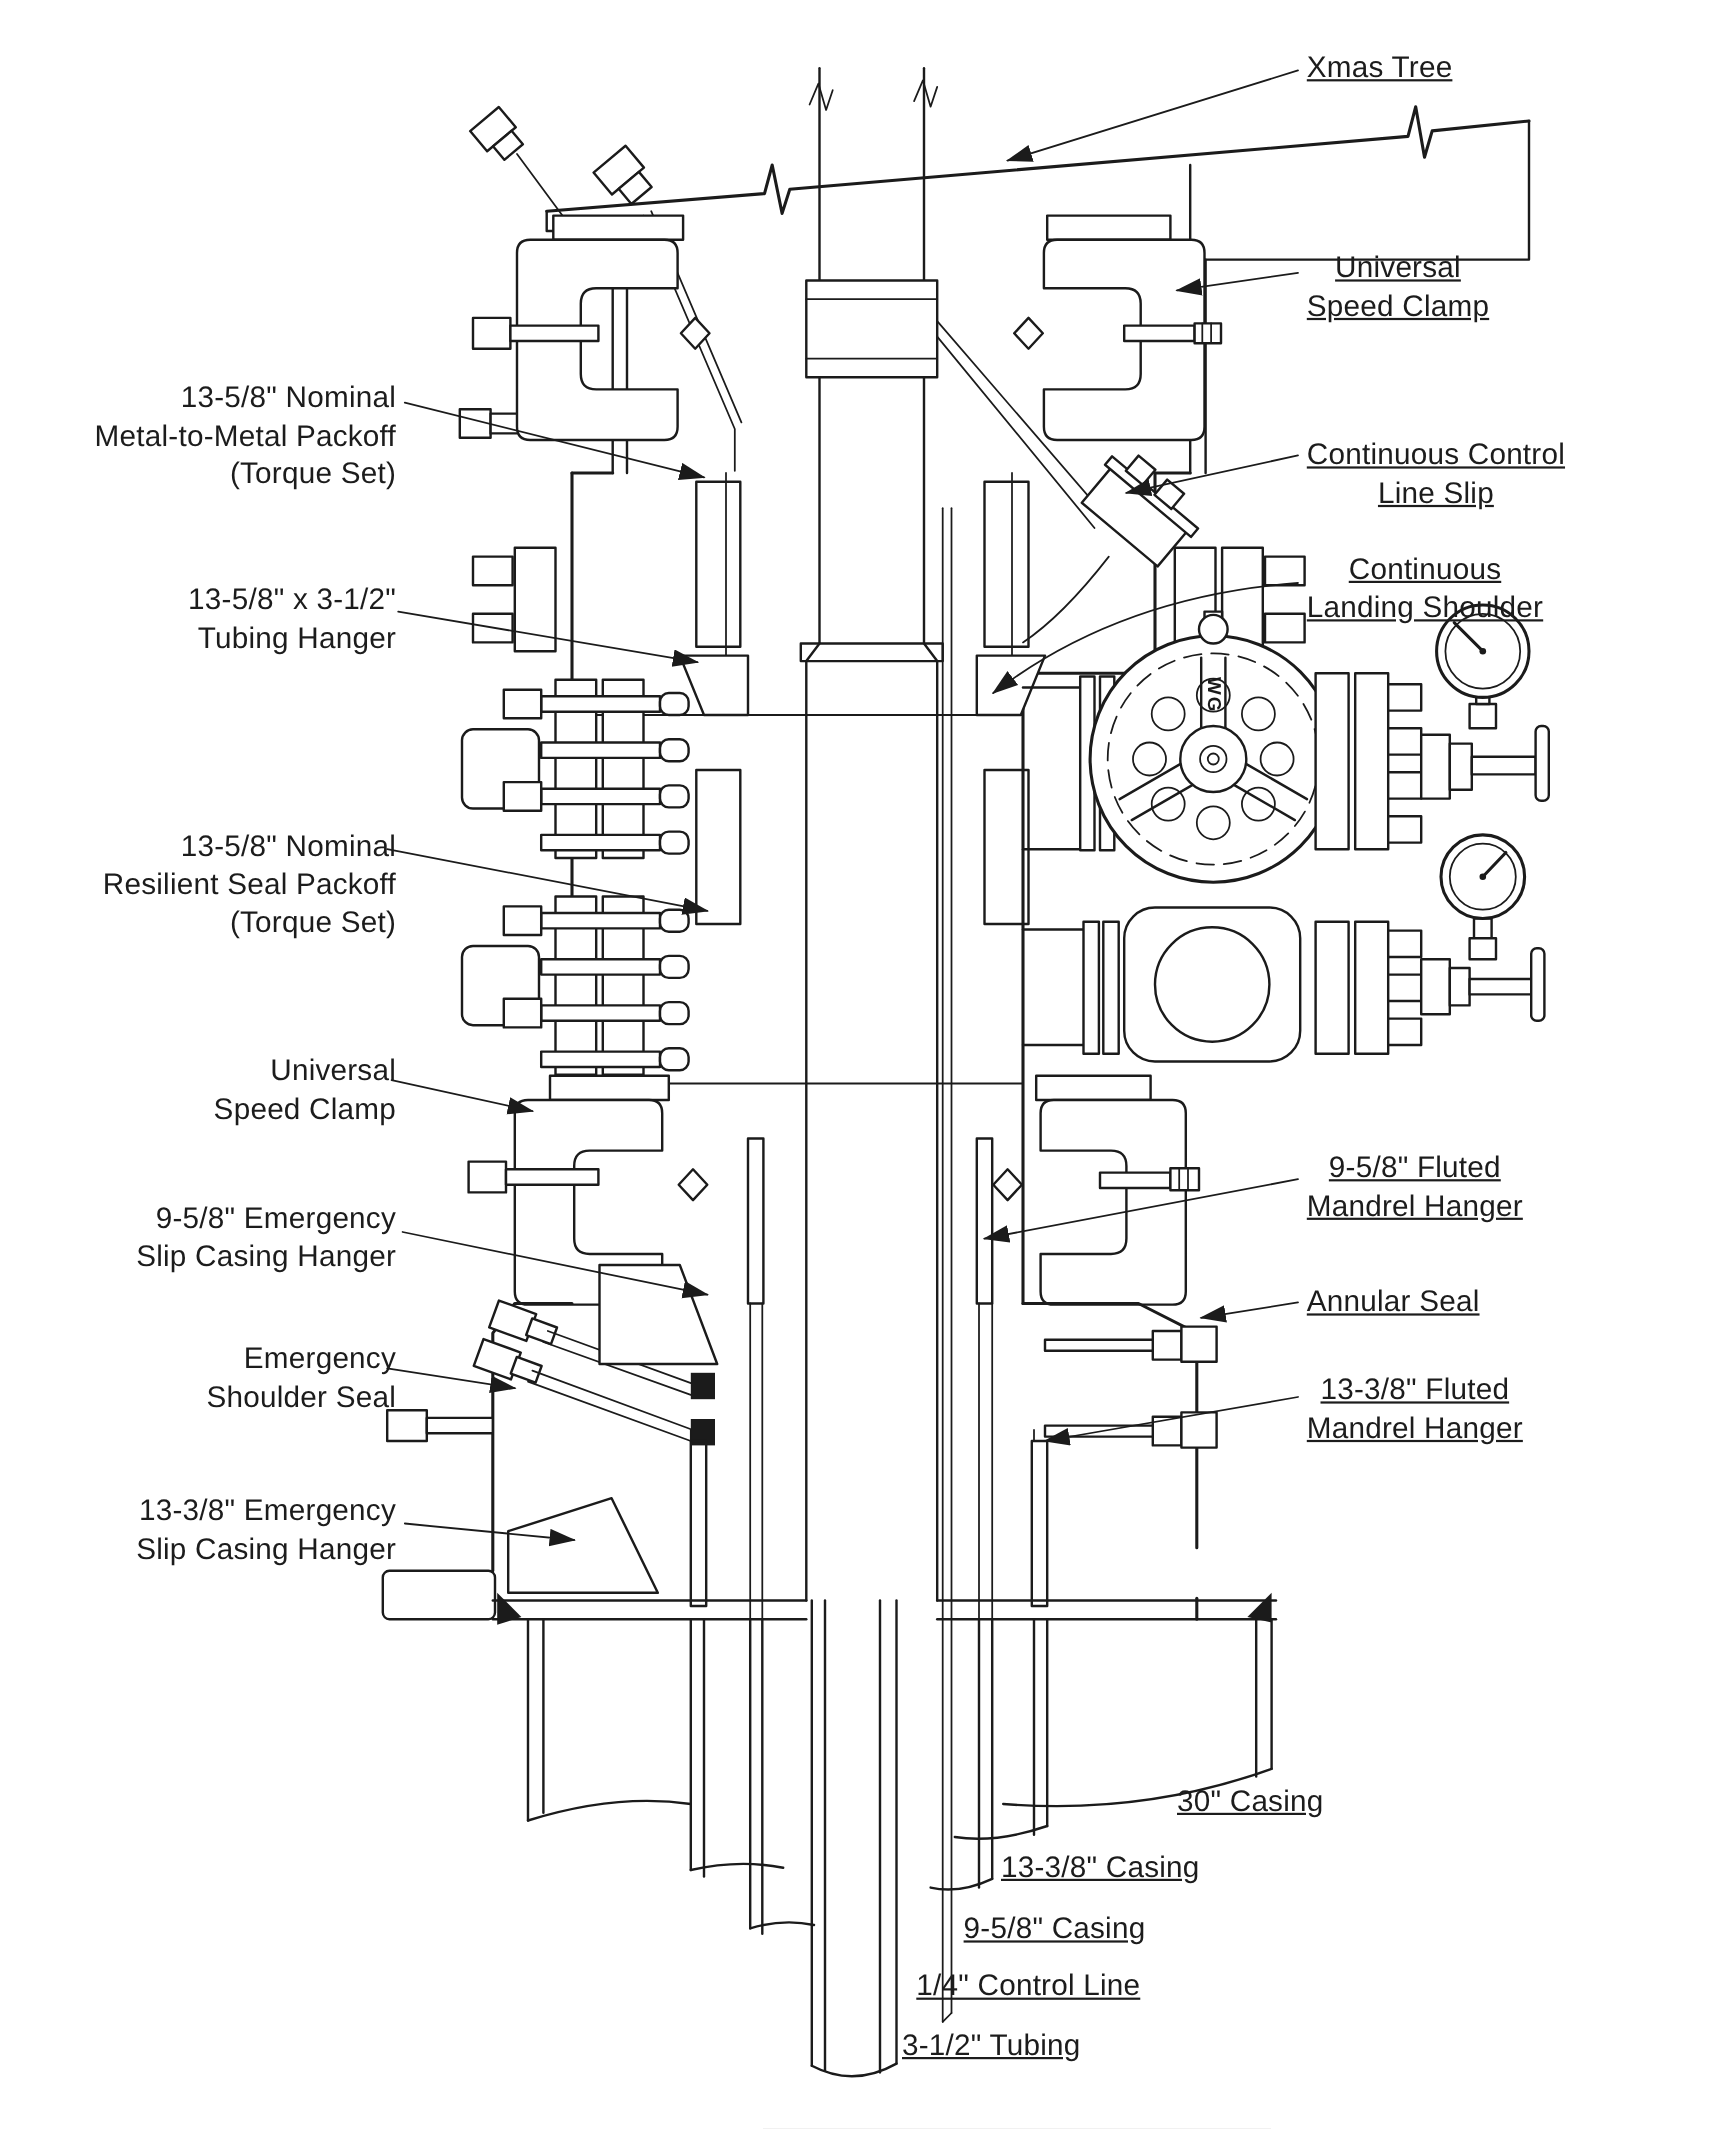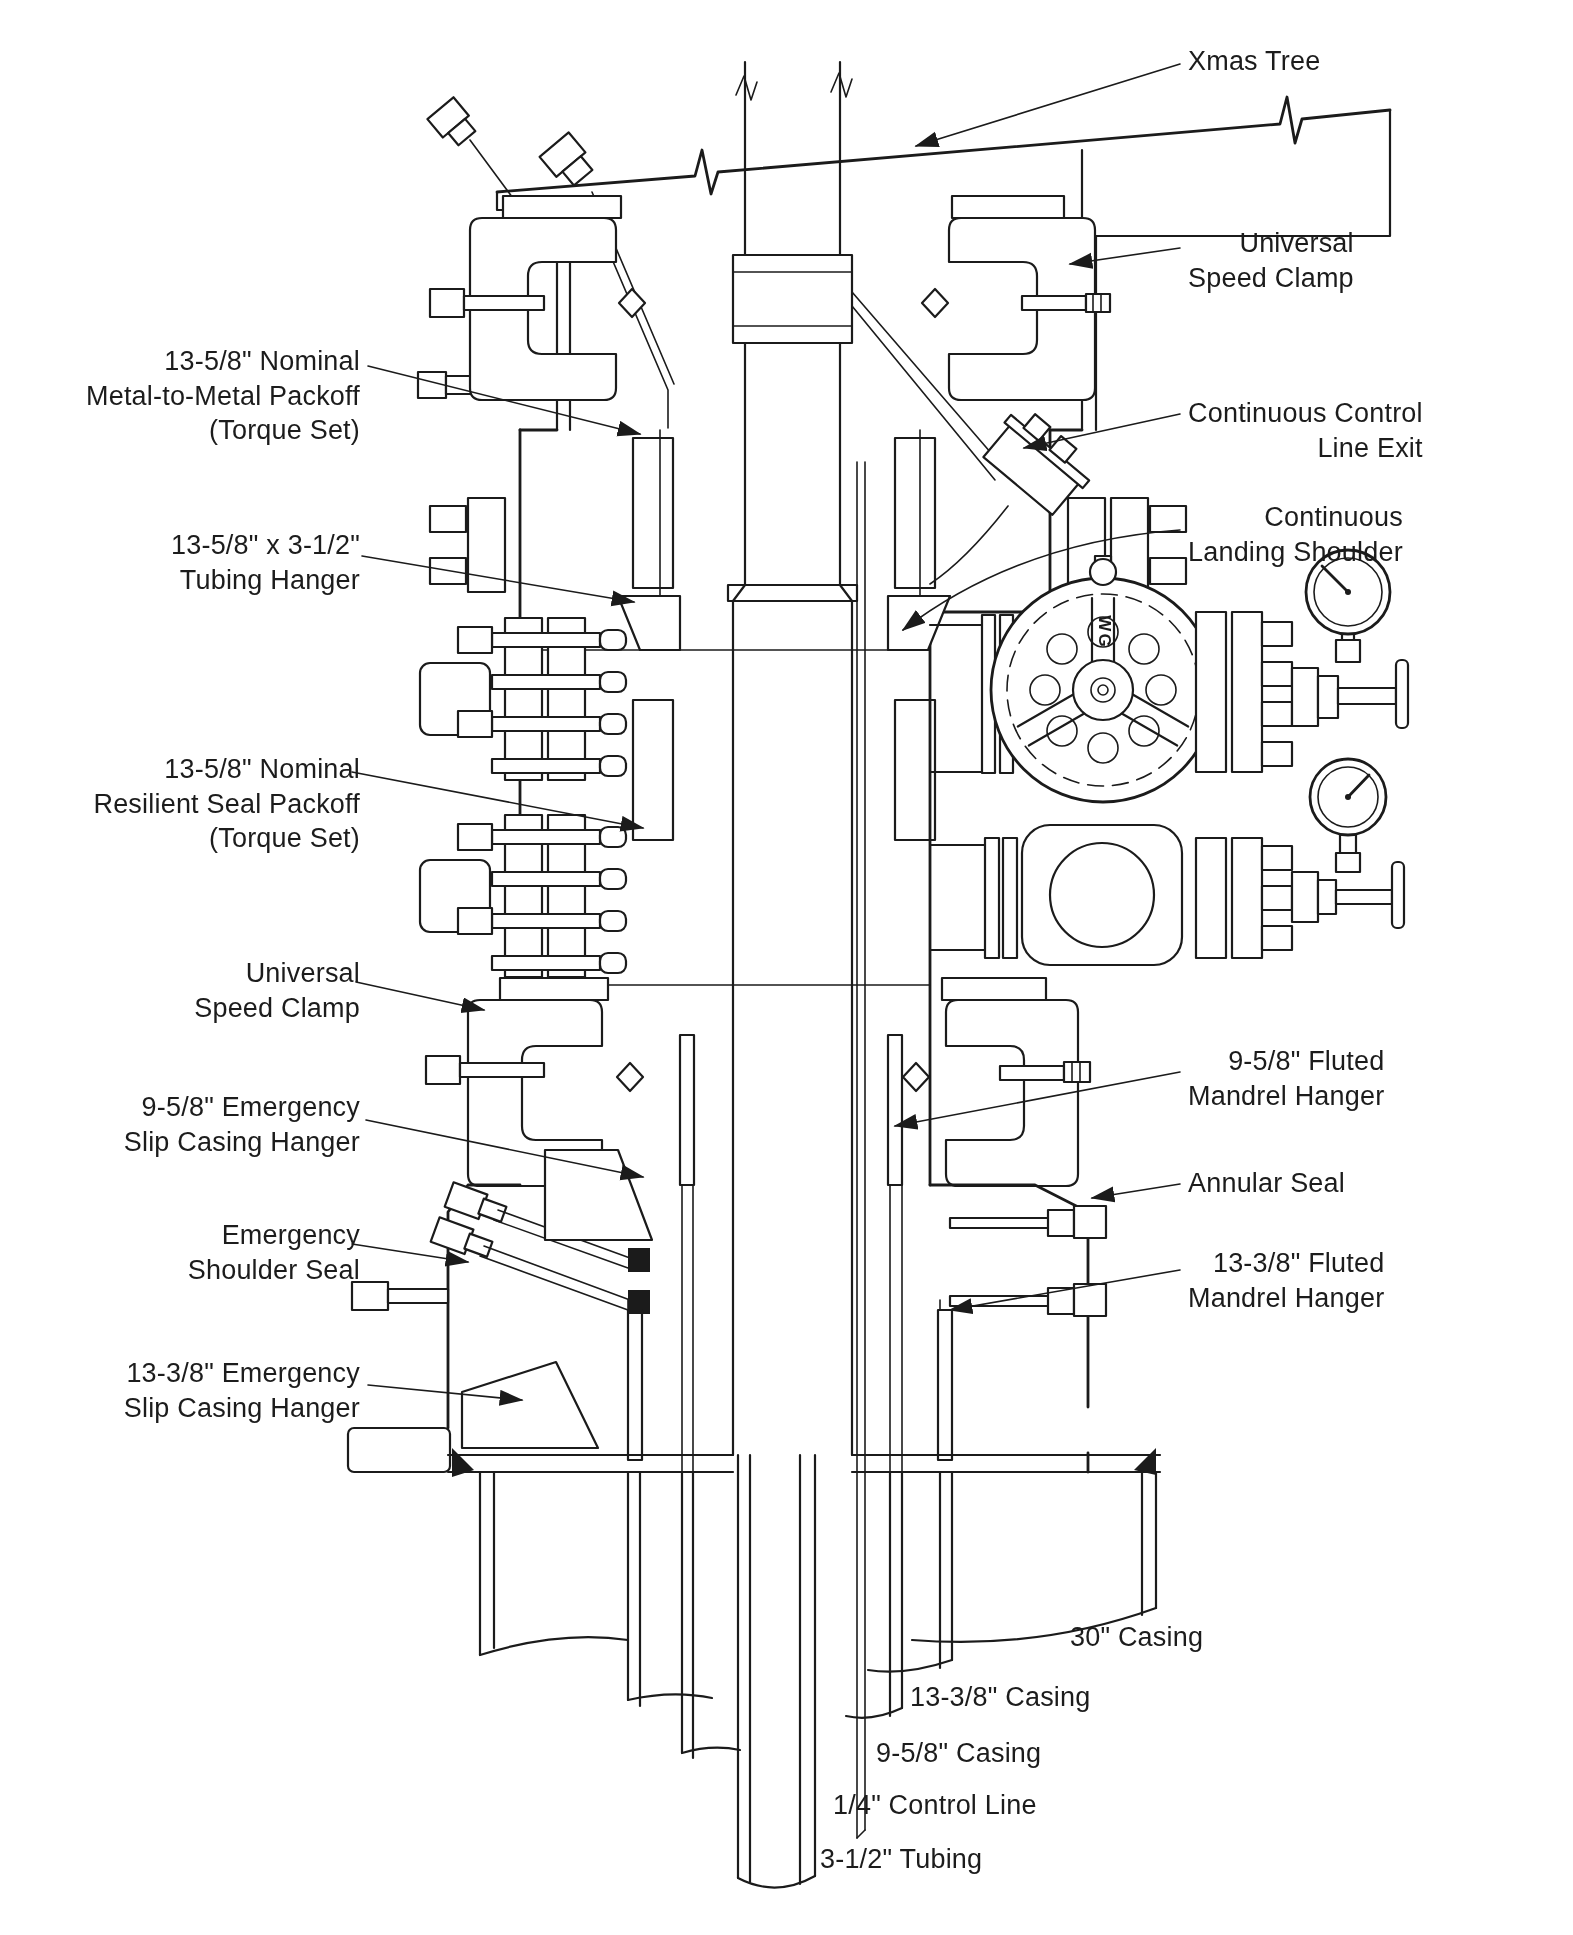--- a/index.html
+++ b/index.html
@@ -8,21 +8,21 @@
   #art{position:absolute;left:0;top:0;}
   svg *{vector-effect:non-scaling-stroke;}
   .ln{stroke:#1b1b1b;fill:none;stroke-width:2.2;stroke-linejoin:round;stroke-linecap:round;}
   .th{stroke-width:2.8;}
   .tn{stroke-width:1.6;}
   .wh{fill:#ffffff;}
   .bk{fill:#1b1b1b;stroke:none;}
   .callout{position:absolute;color:#1c1c1c;font-size:27px;line-height:1.28;
            white-space:pre-line;letter-spacing:.2px;}
   .callout.r{text-align:right;}
-  .callout.l{text-align:right;}
+  .callout.l{text-align:center;text-decoration:underline;}
   .wg{font-size:17px;font-weight:bold;fill:#1b1b1b;stroke:none;letter-spacing:2px;}
 </style>
 </head>
 <body>
 
 <div id="page">
 
 <svg id="art" width="1573" height="1935" viewBox="0 0 1573 1935">
   <defs>
     <marker id="arw" markerWidth="16" markerHeight="12" refX="14" refY="5" orient="auto">
@@ -406,21 +406,21 @@
 Slip Casing Hanger</div>
   <div class="callout r" style="right:1213px;top:1218px;">Emergency
 Shoulder Seal</div>
   <div class="callout r" style="right:1213px;top:1356px;">13-3/8" Emergency
 Slip Casing Hanger</div>
 
   <div class="callout l" style="left:1188px;top:44px;">Xmas Tree</div>
   <div class="callout l" style="left:1188px;top:226px;">Universal
 Speed Clamp</div>
   <div class="callout l" style="left:1188px;top:396px;">Continuous Control
-Line Exit</div>
+Line Slip</div>
   <div class="callout l" style="left:1188px;top:500px;">Continuous
 Landing Shoulder</div>
   <div class="callout l" style="left:1188px;top:1044px;">9-5/8" Fluted
 Mandrel Hanger</div>
   <div class="callout l" style="left:1188px;top:1166px;">Annular Seal</div>
   <div class="callout l" style="left:1188px;top:1246px;">13-3/8" Fluted
 Mandrel Hanger</div>
 
   <div class="callout l" style="left:1070px;top:1620px;">30" Casing</div>
   <div class="callout l" style="left:910px;top:1680px;">13-3/8" Casing</div>

